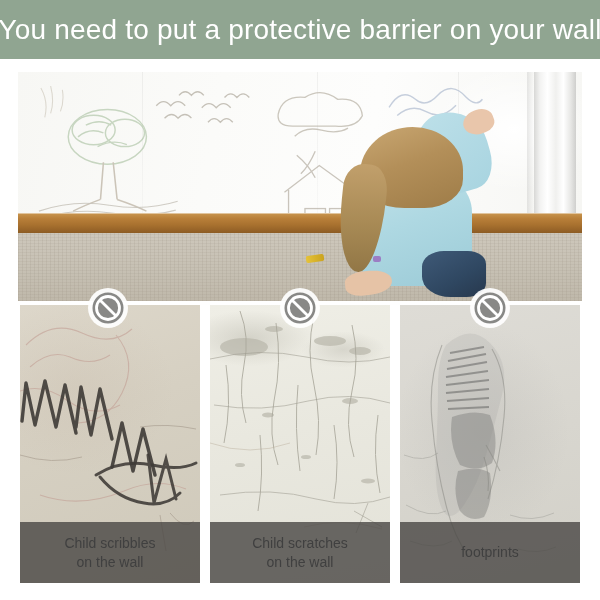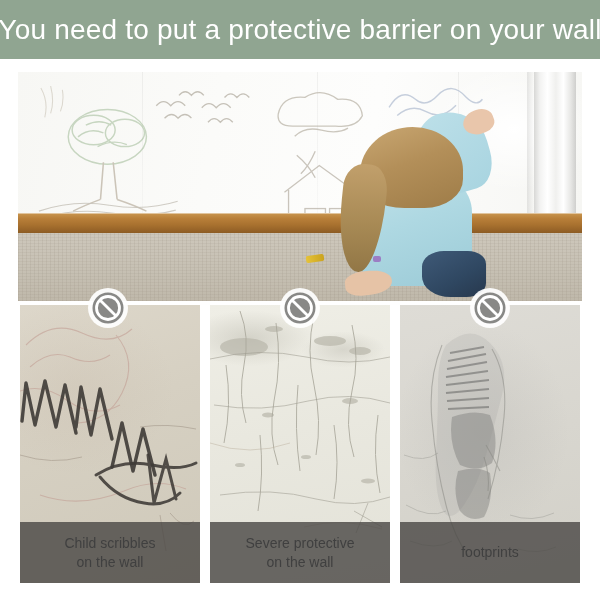--- a/index.html
+++ b/index.html
@@ -331,21 +331,21 @@
           <path d="M10 190 q52 -8 96 4 q40 10 74 -2"></path>
           <path d="M144 206 l28 16 M158 198 l-12 30"></path>
         </g>
         <g fill="none" stroke="#b5a894" stroke-width=".7" opacity=".6">
           <path d="M0 138 q40 14 80 0"></path>
           <path d="M94 222 q38 -10 78 2"></path>
         </g>
       </svg>
     </div>
     <div class="caption">
-      <span>Severe protective</span>
+      <span>Child scratches</span>
       <span>on the wall</span>
     </div>
   </div>
 
   <div class="panel" id="panel-3">
     <div class="panel-photo photo-footprint">
       <svg viewBox="0 0 180 278" preserveAspectRatio="none">
         <g opacity=".55">
           <path d="M46 40 q24 -22 44 -2 q20 20 12 52 q-8 32 -16 60 q-8 30 -22 50 q-14 20 -22 4 q-8 -18 -6 -56 q2 -40 2 -68 q0 -26 8 -40z" fill="#a6a6a4" opacity=".45"></path>
         </g>

